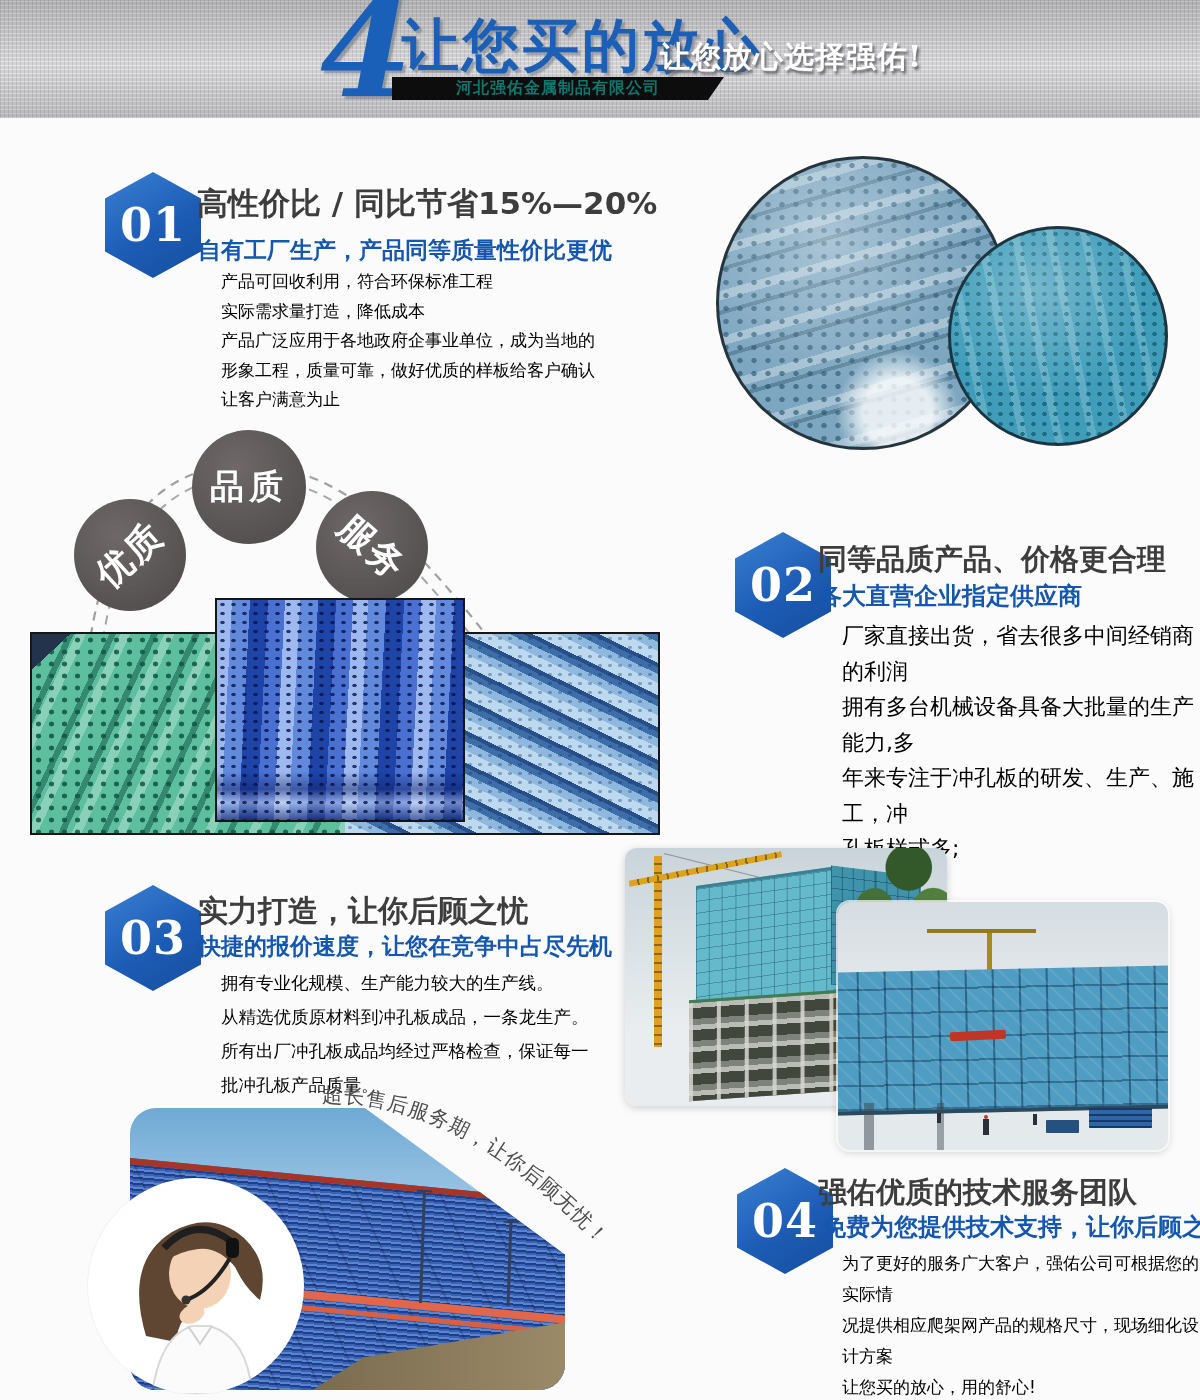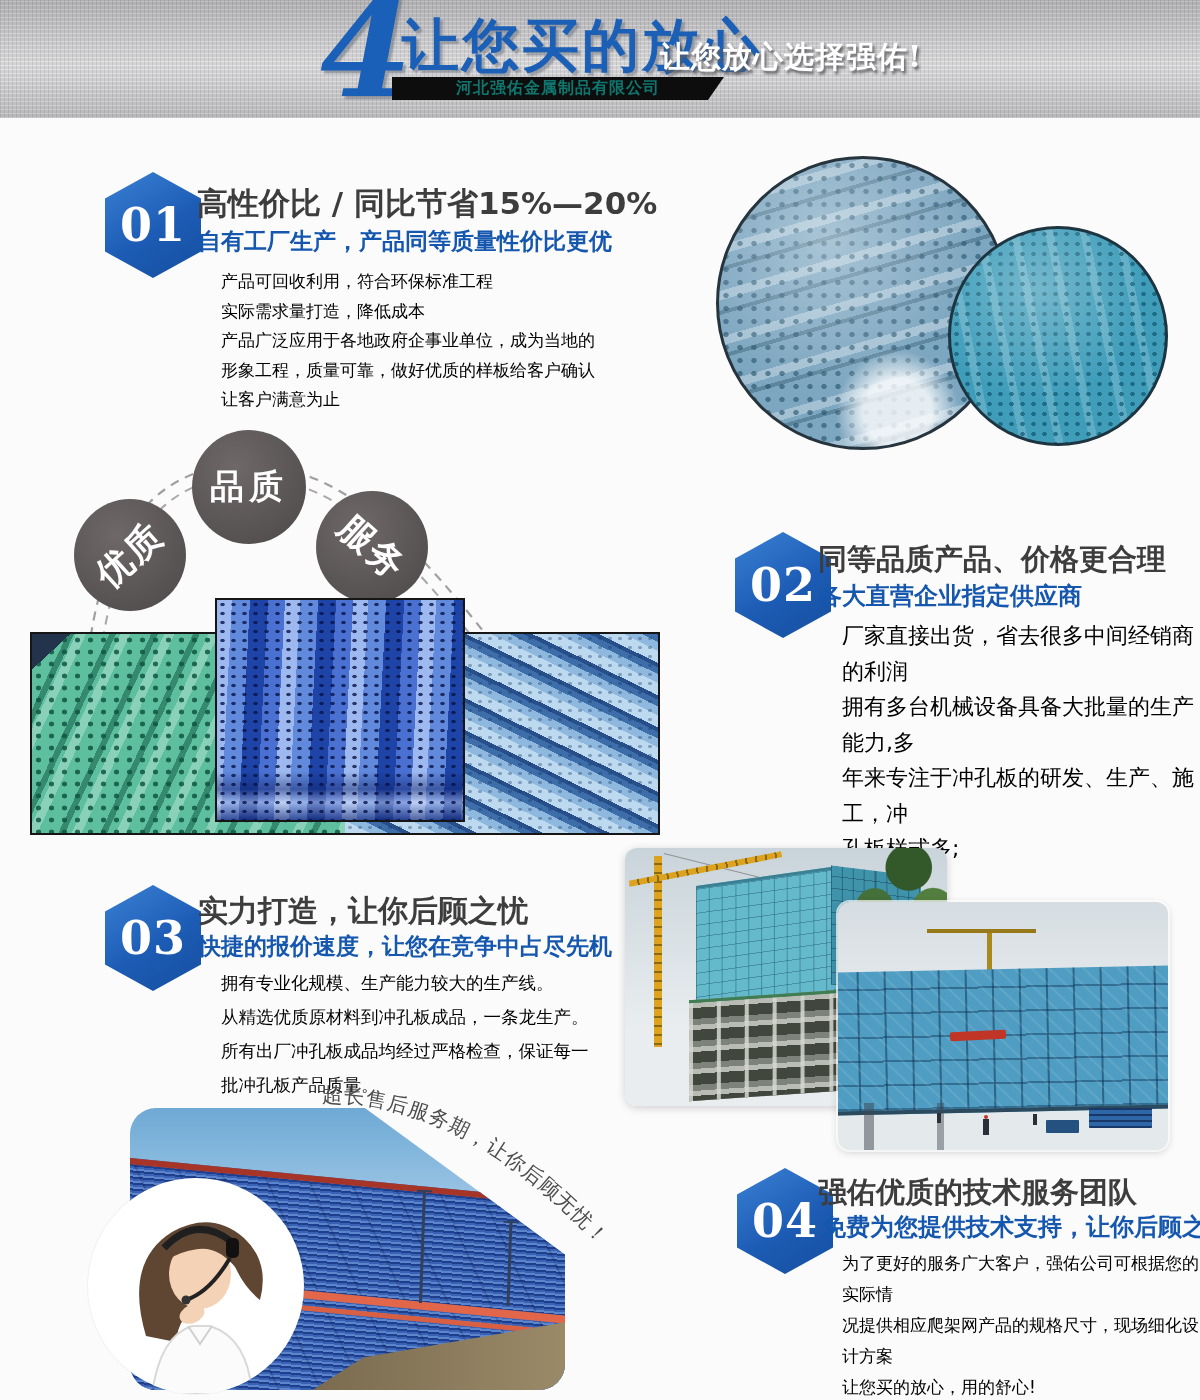--- a/index.html
+++ b/index.html
@@ -29,21 +29,21 @@
     clip-path:polygon(50% 0,100% 25%,100% 75%,50% 100%,0 75%,0 25%);
     background:linear-gradient(148deg,#3277cc 15%,#1d5cb5 55%,#154f9f);
     display:flex;align-items:center;justify-content:center;}
   .hex span{color:#fff;font:700 46px/1 "DejaVu Serif","Liberation Serif",serif;letter-spacing:1px;}
   .sec-title{position:absolute;font-weight:700;color:#3d3d3d;font-family:"DejaVu Serif","Liberation Serif",serif;white-space:nowrap;}
   .sec-sub{position:absolute;font-weight:700;color:#1557ae;font-family:"DejaVu Serif","Liberation Serif",serif;white-space:nowrap;}
   .sec-body{position:absolute;color:#000000;white-space:pre-line;margin-left:24px;}
 
   .s1-hex{left:105px;top:172px}
   .s1-title{left:197px;top:183px;font-size:31px;font-family:"DejaVu Sans","Liberation Sans",sans-serif;}
-  .s1-sub{left:198px;top:226px;font-size:23px;}
+  .s1-sub{left:198px;top:235px;font-size:23px;}
   .s1-body{left:197px;top:267px;font-size:17px;line-height:29.5px;}
 
   .s2-hex{left:735px;top:532px}
   .s2-title{left:818px;top:540px;font-size:29px;}
   .s2-sub{left:818px;top:580px;font-size:24px;}
   .s2-body{left:818px;top:618px;font-size:22px;line-height:35.5px;}
 
   .s3-hex{left:105px;top:885px}
   .s3-title{left:198px;top:891px;font-size:30px;}
   .s3-sub{left:198px;top:931px;font-size:23px;}

